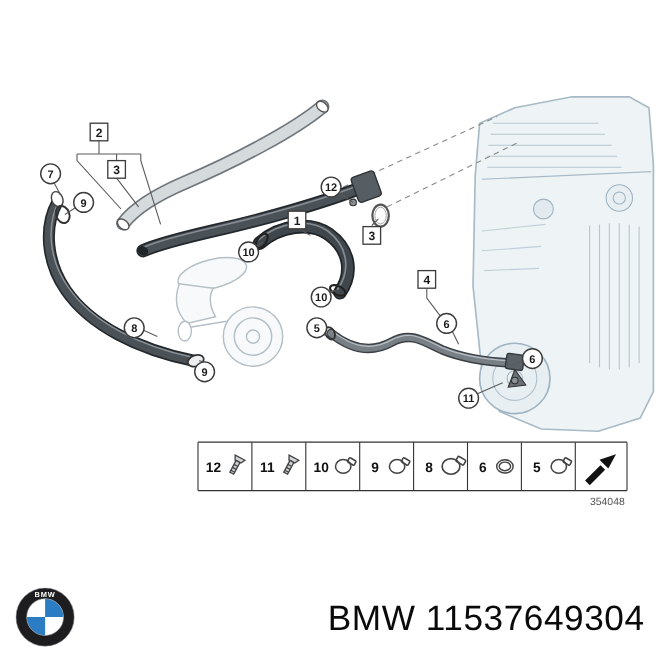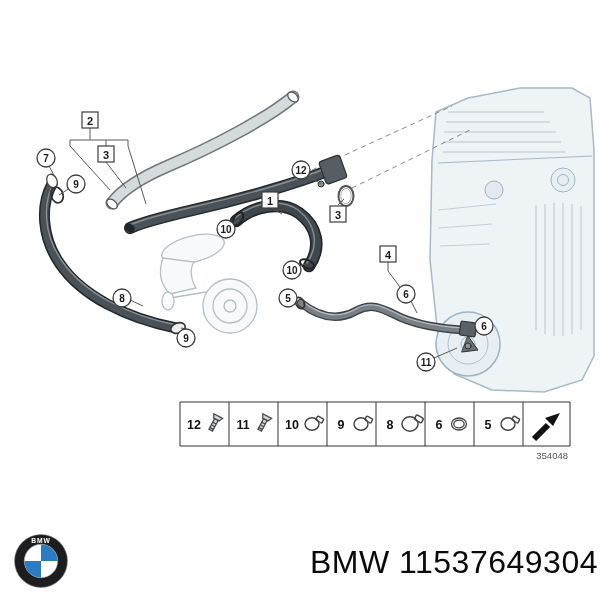--- a/index.html
+++ b/index.html
@@ -3,21 +3,21 @@
 <meta charset="utf-8">
 <style>
   html,body{margin:0;padding:0;background:#fff;}
   .stage{position:relative;width:600px;height:600px;background:#fff;overflow:hidden;
          font-family:"Liberation Sans",sans-serif;}
   svg text{font-family:"Liberation Sans",sans-serif;}
   .diagram-svg{position:absolute;top:0;left:0;}
   .footer{position:absolute;left:0;top:530px;width:600px;height:70px;}
   .roundel{position:absolute;left:14px;top:4px;width:54px;height:54px;}
   .part-text{position:absolute;left:298px;top:14px;font-size:32px;color:#0a0a0a;
-             letter-spacing:0.5px;white-space:nowrap;margin-left:12px;}
+             letter-spacing:0.5px;white-space:nowrap;}
 </style>
 </head>
 <body>
 
 <div class="stage">
 
   <svg class="diagram-svg" width="600" height="500" viewBox="0 0 600 500">
 
     <g>
       <path d="M436,112 L468,98 L520,88 L572,88 L590,98 L594,150 L594,356 L582,380 L544,392

